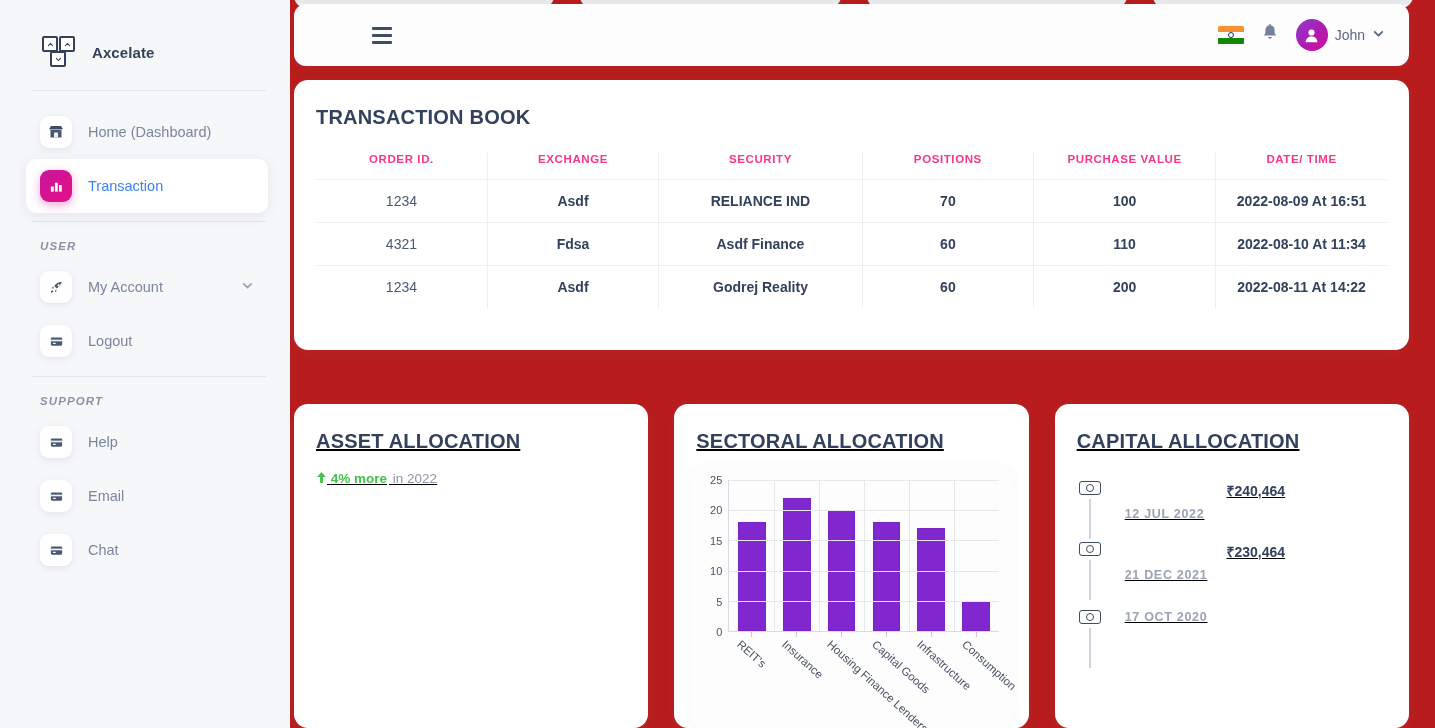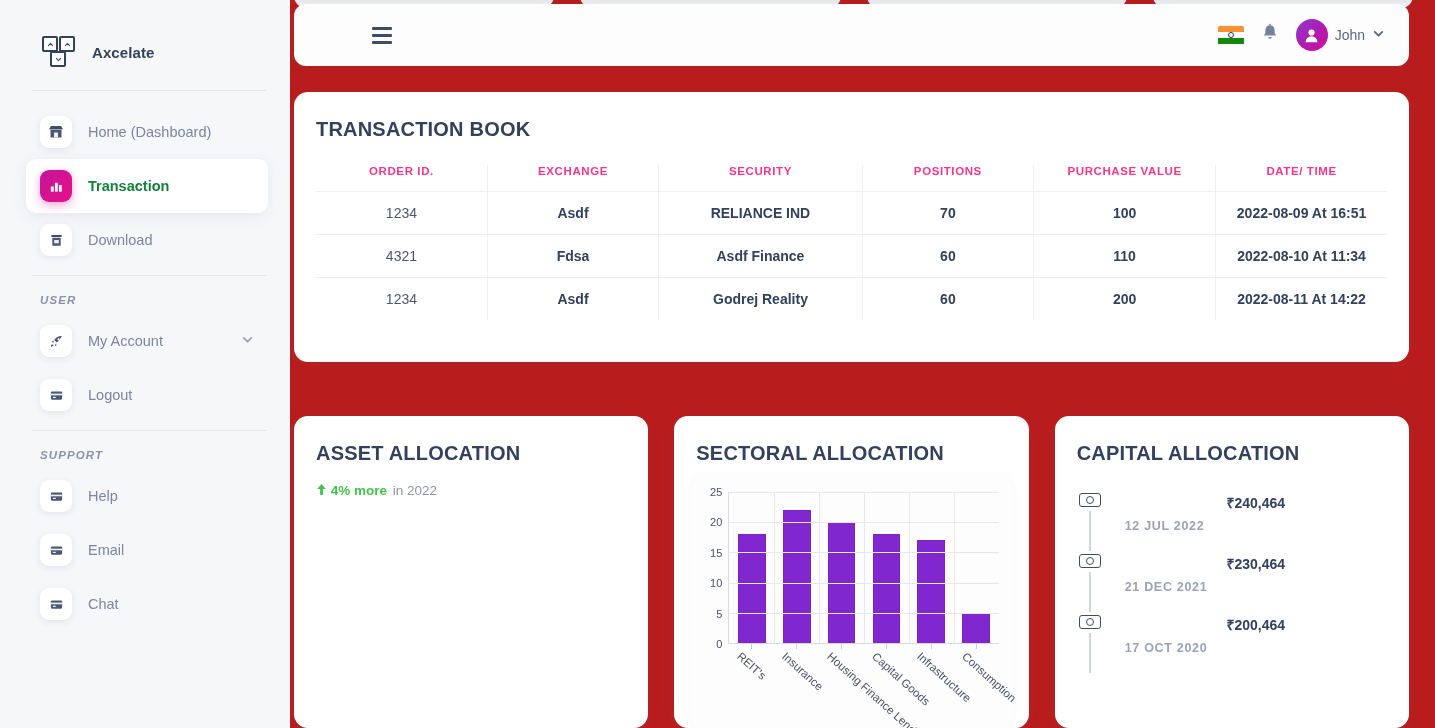--- a/index.html
+++ b/index.html
@@ -67,21 +67,21 @@
     box-shadow: 0 2px 7px rgba(120,130,160,0.16);
     display: flex; align-items: center; justify-content: center;
   }
   .nav-item.active .nav-icon {
     background: linear-gradient(135deg, #c4169c 0%, #d9128f 60%, #e5108a 100%);
     box-shadow: 0 3px 10px rgba(210,20,140,0.38);
   }
   .nav-label {
     font-size: 14.5px; color: #7b86a0;
   }
-  .nav-item.active .nav-label { color: #15803d; font-weight: bold; }
+  .nav-item.active .nav-label { color: #3b82f6; font-weight: normal; }
   .nav-chevron { margin-left: auto; }
   .group-title {
     font-size: 11.5px; font-weight: bold; color: #8a93a8;
     letter-spacing: 1.1px;
     padding: 0 0 0 40px;
     margin-top: 18px; margin-bottom: 4px; font-style: italic;
   }
 
   
   .main {
@@ -138,21 +138,20 @@
     display: flex; align-items: center; justify-content: center;
   }
   .user-name { font-size: 14px; color: #5b6783; }
   .user-block { display: flex; align-items: center; gap: 7px; cursor: pointer; }
 
   
   .card {
     background: #ffffff;
     border-radius: 14px;
     box-shadow: 0 2px 12px rgba(120,132,160,0.09);
-    margin-top: 12px;
   }
   .panel-title {
     font-size: 20px; font-weight: bold; color: #33415c;
     letter-spacing: .2px;
   }
 
   .tx-card {
     position: absolute; top: 80px; left: 4px; right: 26px;
     height: 270px;
     padding: 26px 22px 0 22px;
@@ -175,21 +174,21 @@
     border-right: 1px solid #edeff3;
   }
   table.tx td.plain { font-weight: normal; color: #4a5874; }
   .col-order { width: 16%; } .col-exch { width: 16%; }
   .col-sec { width: 19%; } .col-pos { width: 16%; }
   .col-pv { width: 17%; } .col-dt { width: 16%; }
 
   .cards-row {
     position: absolute; top: 404px; left: 4px; right: 26px;
     height: 324px;
-    display: flex; gap: 26px;
+    display: flex; gap: 26px; text-decoration: underline;
   }
   .alloc-card { flex: 1 1 0; padding: 26px 22px 0 22px; position: relative; overflow: hidden; }
   .delta-line { margin-top: 18px; font-size: 13.5px; color: #8c95a9; }
   .delta-up { color: #46c24a; font-weight: bold; margin-right: 2px; }
 
   
   .chart-wrap {
     position: absolute; left: 16px; right: 16px; top: 62px; bottom: 0;
     background: #fdfdfe;
     border-radius: 12px;
@@ -296,30 +295,20 @@
           <svg width="15" height="15" viewBox="0 0 16 16">
             <rect x="2" y="8" width="3" height="5.5" fill="#ffffff"></rect>
             <rect x="6.3" y="4" width="3" height="9.5" fill="#ffffff"></rect>
             <rect x="10.6" y="6.5" width="3" height="7" fill="#ffffff"></rect>
           </svg>
         </span>
         <span class="nav-label">Transaction</span>
       </div>
 
 
-      <div class="nav-item">
-        <span class="nav-icon">
-          <svg width="15" height="15" viewBox="0 0 16 16">
-            <rect x="2.5" y="2" width="11" height="2.2" rx="0.5" fill="#3e4c66"></rect>
-            <rect x="3.5" y="5" width="9" height="8.5" rx="0.8" fill="#4a5874"></rect>
-            <rect x="5.5" y="7.5" width="5" height="3.5" fill="#eceff4"></rect>
-          </svg>
-        </span>
-        <span class="nav-label">Download</span>
-      </div>
     </div>
 
     <div class="side-divider" style="margin-top:8px;"></div>
     <div class="group-title">USER</div>
 
     <div class="nav-section" style="padding-top:4px;text-align:center;">
       <div class="nav-item">
         <span class="nav-icon">
           <svg width="15" height="15" viewBox="0 0 16 16">
             <path d="M13.8 2.2 C10.5 2 7.5 3.6 5.6 6.4 L8.2 9 C11 7.1 12.6 4.2 13.8 2.2 Z" fill="#4a5874"></path>
@@ -563,21 +552,20 @@
           </div>
           <div class="tl-item">
             <span class="tl-icon"></span>
             <span class="tl-rail"></span>
             <div class="tl-amount">₹230,464</div>
             <div class="tl-date">21 DEC 2021</div>
           </div>
           <div class="tl-item">
             <span class="tl-icon"></span>
             <span class="tl-rail"></span>
-            <div class="tl-amount">₹200,464</div>
             <div class="tl-date">17 OCT 2020</div>
           </div>
         </div>
       </div>
 
     </div>
   </section>
 </div>
 
 </body></html>

